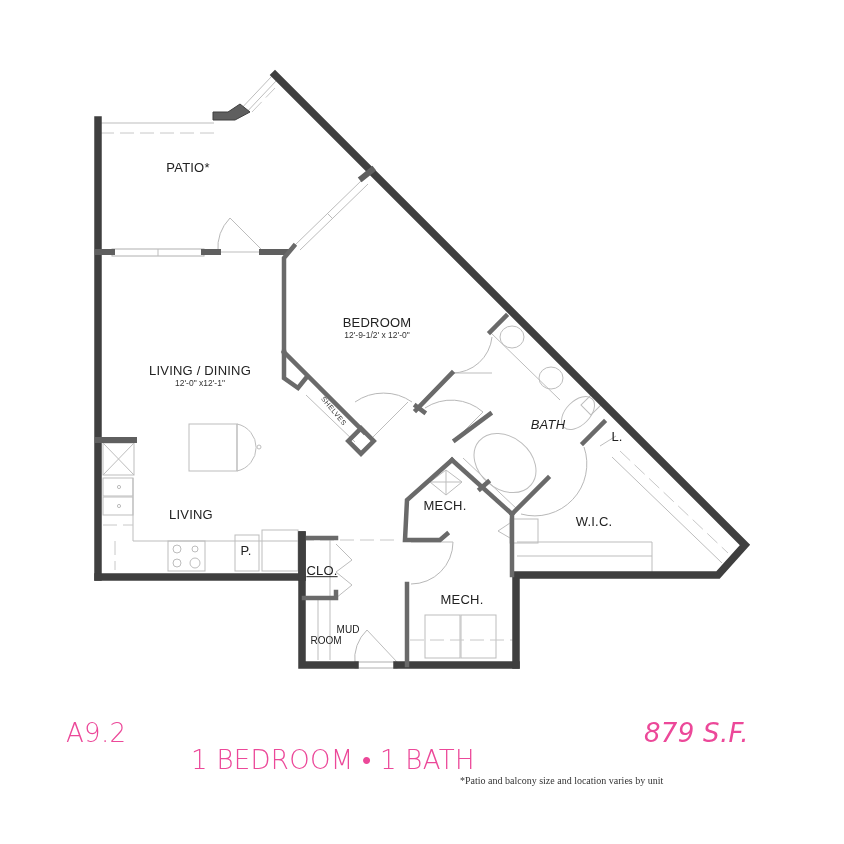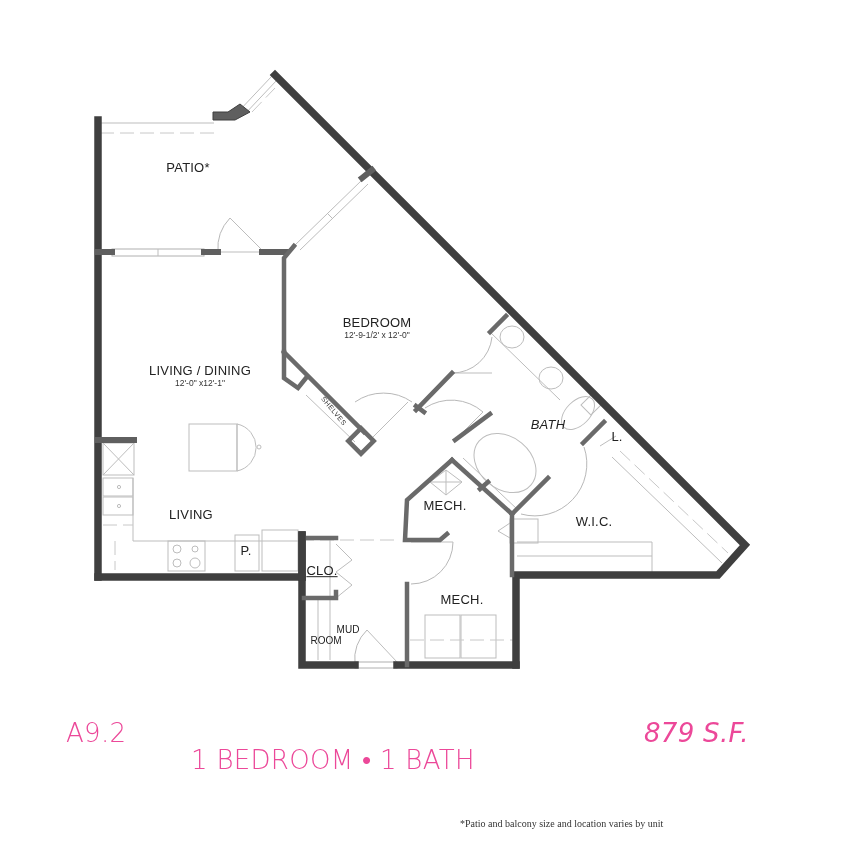--- a/index.html
+++ b/index.html
@@ -11,21 +11,21 @@
   .fixture { fill: none; stroke: #bdbdbd; stroke-width: 1; }
   .fixture-d { fill: none; stroke: #c8c8c8; stroke-width: 1; stroke-dasharray: 14 6; }
   .door-arc { fill: none; stroke: #b8b8b8; stroke-width: 1; }
   .glass { fill: #ffffff; stroke: #b0b0b0; stroke-width: 1; }
   .solid { fill: #5f5f5f; stroke: #3f3f3f; stroke-width: 1; }
   .lbl { position: absolute; color: #222; white-space: nowrap; transform: translate(-50%, -50%); text-align: center; line-height: 1.05; }
   .room { font-size: 13px; letter-spacing: 0.2px; }
   .dim { font-size: 8.5px; color: #333; display: block; }
   .small { font-size: 10px; }
   .footer { position: absolute; top: 718px; font-size: 26px; color: #ec4899; font-family: "DejaVu Sans", sans-serif; font-weight: 300; letter-spacing: 0.3px; }
-  .note { position: absolute; left: 460px; top: 818px; font-size: 10px; color: #333; font-family: "Liberation Serif", serif; }
+  .note { position: absolute; left: 460px; top: 775px; font-size: 10px; color: #333; font-family: "Liberation Serif", serif; }
   .shelves { position: absolute; left: 334px; top: 411px; font-size: 7px; color: #333; transform: translate(-50%, -50%) rotate(50deg); letter-spacing: 0.5px; }
 </style>
 </head>
 <body>
 
 <svg id="plan" viewBox="0 0 844 844" xmlns="http://www.w3.org/2000/svg">
 
   <g>
 
     <line class="fixture" x1="100" y1="123" x2="214" y2="123"></line>

